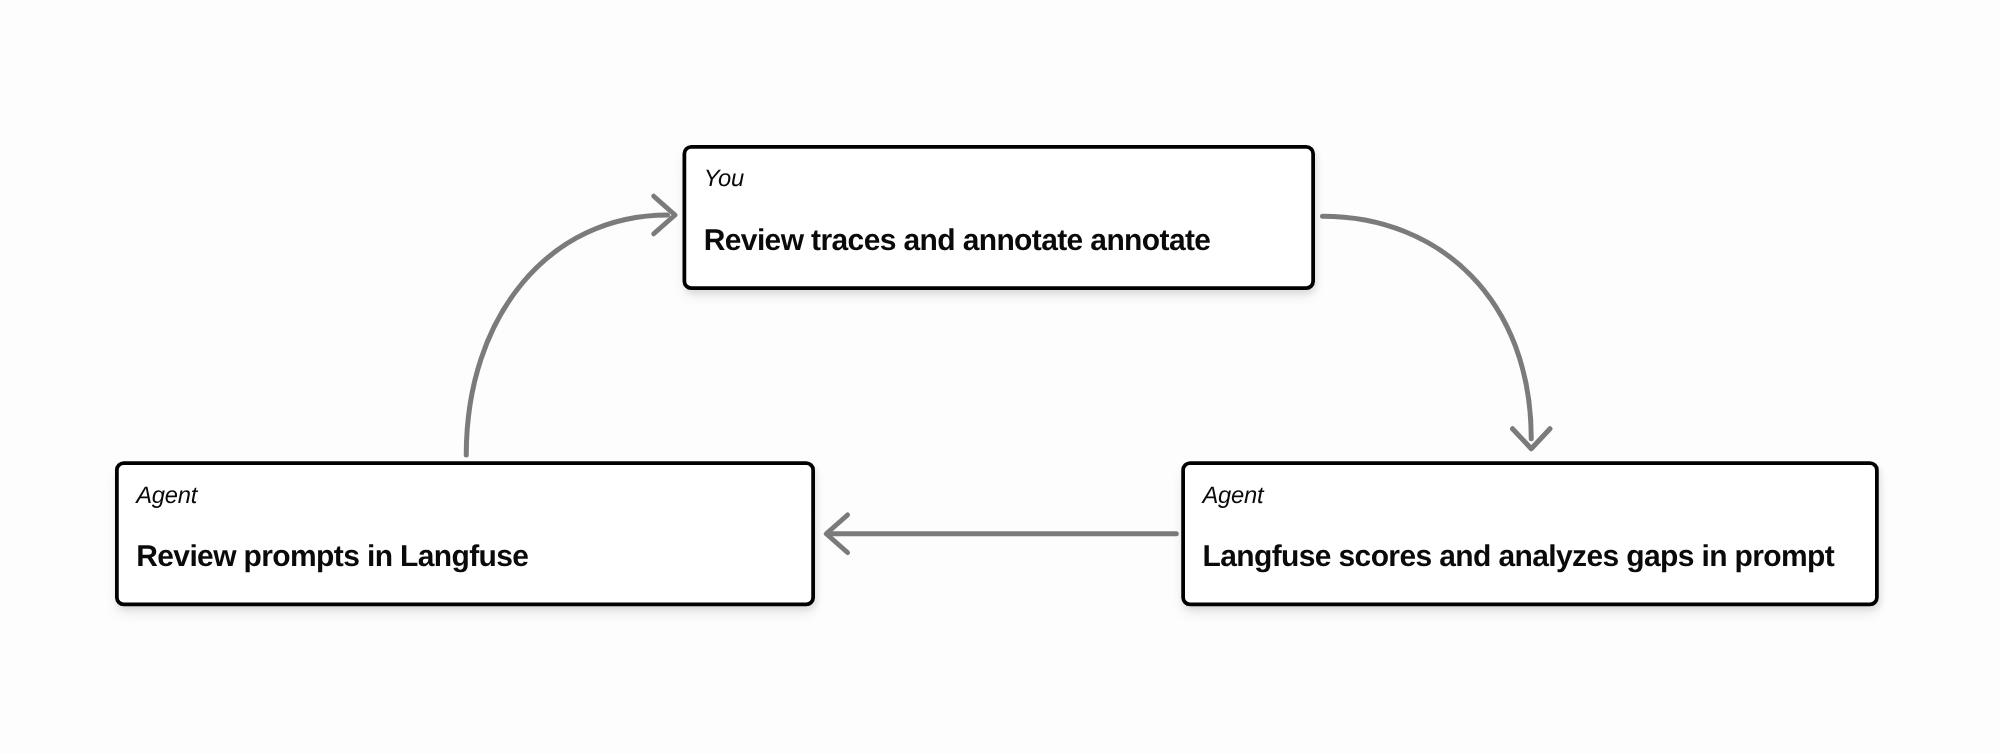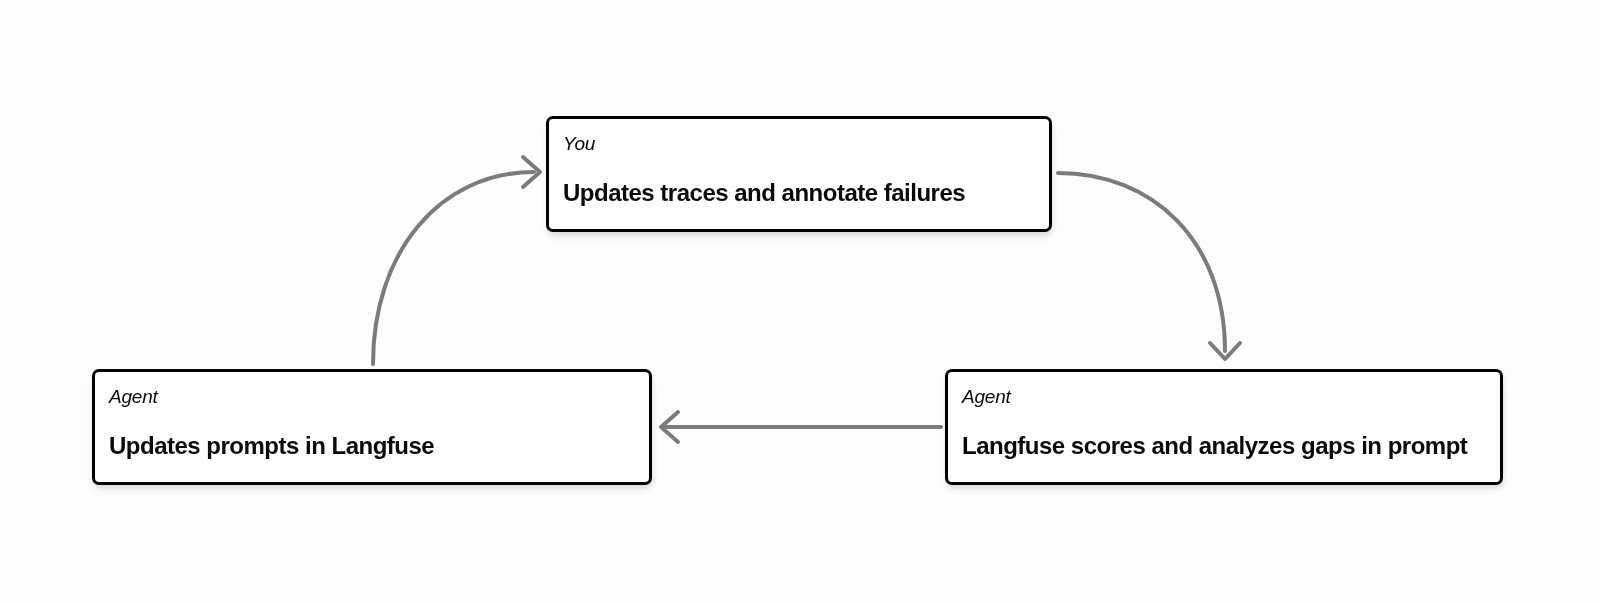--- a/index.html
+++ b/index.html
@@ -81,26 +81,26 @@
     </g>
 
     <g>
       <path class="edge" d="M 941 427 L 665 427"></path>
       <path class="edge" d="M 678 412 L 661 427 L 678 442"></path>
     </g>
   </svg>
 
   <div class="node" id="node-review">
     <span class="actor">You</span>
-    <span class="title">Updates traces and annotate failures</span>
+    <span class="title">Review traces and annotate annotate</span>
   </div>
 
   <div class="node" id="node-update">
     <span class="actor">Agent</span>
-    <span class="title">Updates prompts in Langfuse</span>
+    <span class="title">Review prompts in Langfuse</span>
   </div>
 
   <div class="node" id="node-fetch">
     <span class="actor">Agent</span>
     <span class="title">Langfuse scores and analyzes gaps in prompt</span>
   </div>
 
 </div>
 
 </body></html>

